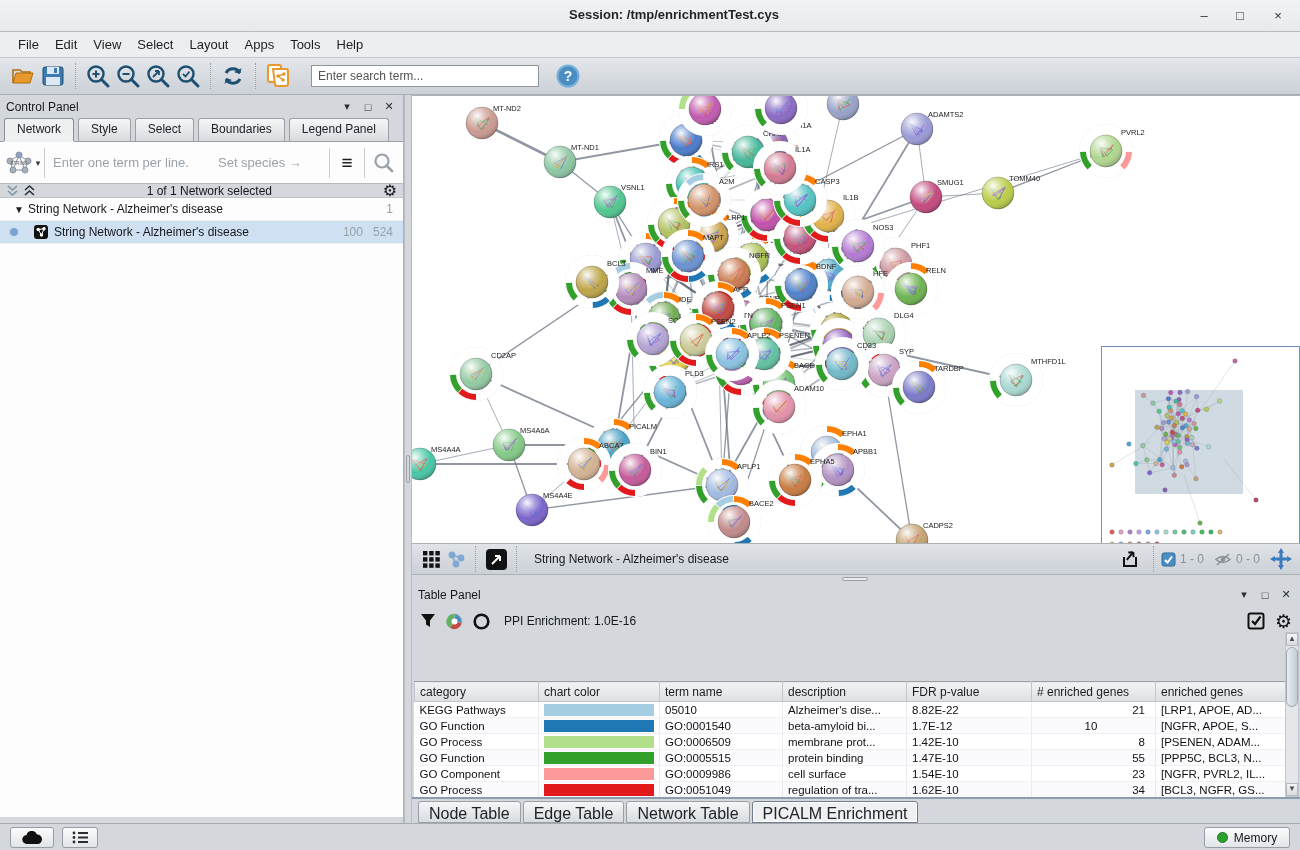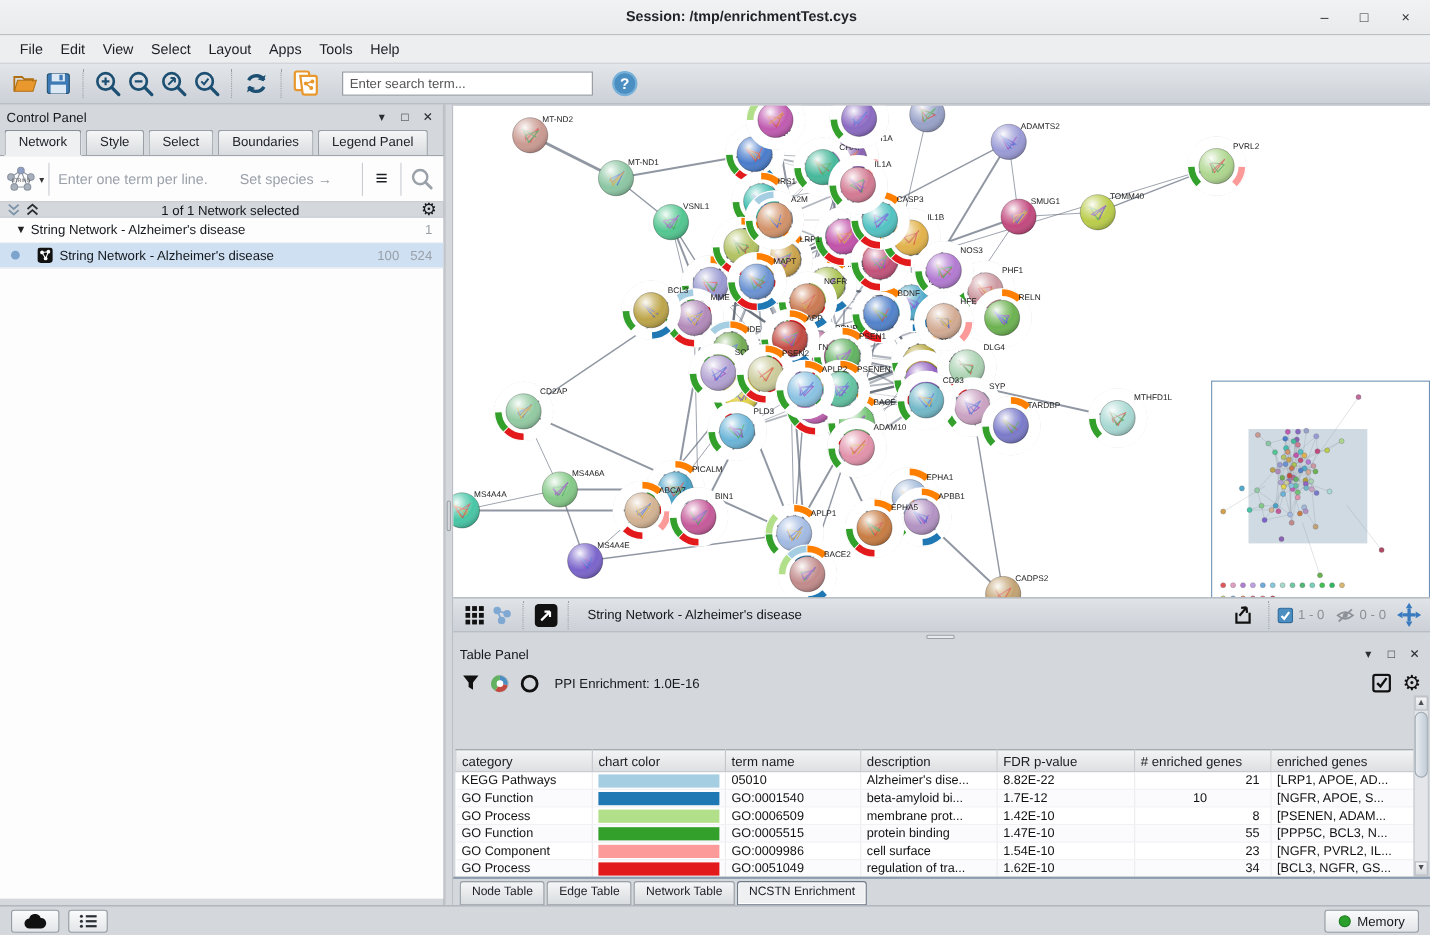--- a/index.html
+++ b/index.html
@@ -71,21 +71,21 @@
   #enrich-table td { height:16px; font-size:11.5px; color:#111; padding:0 5px; border-right:1px solid #ececef; border-bottom:1px solid #f1f1f4; white-space:nowrap; overflow:hidden; }
   #enrich-table tr:nth-child(even) td { background:#fbfbfd; }
   .color-cell div { height:12px; margin:1px 0; }
   #table-clip { position:absolute; left:0; top:49px; width:875px; height:165px; overflow:hidden; }
   #tp-scroll { position:absolute; right:1px; top:49px; width:14px; height:165px; background:#e4e6e9; border:1px solid #c3c7cb; }
   .sc-arrow { position:absolute; left:0; width:12px; height:13px; text-align:center; font-size:8px; color:#4a4f55; background:linear-gradient(#f4f5f6,#d8dbde); border:1px solid #b6bac0; }
   #sc-thumb { position:absolute; left:0px; top:14px; width:12px; height:60px; background:linear-gradient(90deg,#e8ecf0,#c2cdd8); border:1px solid #9fa8b2; border-radius:6px; }
 
   
   #bottom-tabs { position:absolute; left:412px; top:797px; width:888px; height:26px; background:#d4d8dd; border-top:2px solid #8b9cae; display:flex; align-items:flex-start; padding:2px 0 0 6px; gap:2px; }
-  .bt-tab { height:22px; padding:3px 10px 0 10px; font-size:11px; color:#20242a; background:linear-gradient(#f5f6f7,#d9dcdf); border:1px solid #9aa0a6; border-radius:3px 3px 0 0; }
+  .bt-tab { height:22px; padding:3px 10px 0 10px; font-size:16px; color:#20242a; background:linear-gradient(#f5f6f7,#d9dcdf); border:1px solid #9aa0a6; border-radius:3px 3px 0 0; }
   .bt-tab.active { background:#eef0f2; border-color:#6f7b88; box-shadow:inset 0 0 0 1px #fff; }
 
   
   #statusbar { position:absolute; left:0; top:823px; width:1300px; height:27px; background:#d4d8dd; border-top:1px solid #a6abb1; }
   .sb-btn { position:absolute; top:3px; height:21px; border:1px solid #979da4; border-radius:3px; background:linear-gradient(#fafbfc,#e2e5e8); display:flex; align-items:center; justify-content:center; }
   #memory-btn { right:10px; width:86px; font-size:12px; color:#15181c; gap:6px; }
   #memory-dot { width:11px; height:11px; border-radius:50%; background:#2ca02c; border:1px solid #1d7a1d; }
   svg { display:block; }
 </style>
 </head>
@@ -1884,21 +1884,21 @@
       <span class="sc-arrow" style="top:0;">▲</span>
       <div id="sc-thumb"></div>
       <span class="sc-arrow" style="bottom:0;">▼</span>
     </div>
   </div>
 
   <div id="bottom-tabs">
       <span class="bt-tab">Node Table</span>
       <span class="bt-tab">Edge Table</span>
       <span class="bt-tab">Network Table</span>
-      <span class="bt-tab active">NCSTN Enrichment</span>
+      <span class="bt-tab active">PICALM Enrichment</span>
     </div>
 
   <div id="statusbar">
     <div class="sb-btn" style="left:10px;width:44px;">
       <svg width="22" height="14">
           <path d="M6 13 a4.5 4.5 0 0 1 -0.5 -9 a5.5 5.5 0 0 1 10.5 -0.5 a3.8 3.8 0 0 1 0.5 9.5 Z" fill="#111"></path>
         </svg>
     </div>
     <div class="sb-btn" style="left:62px;width:36px;">
       <svg width="16" height="13">

